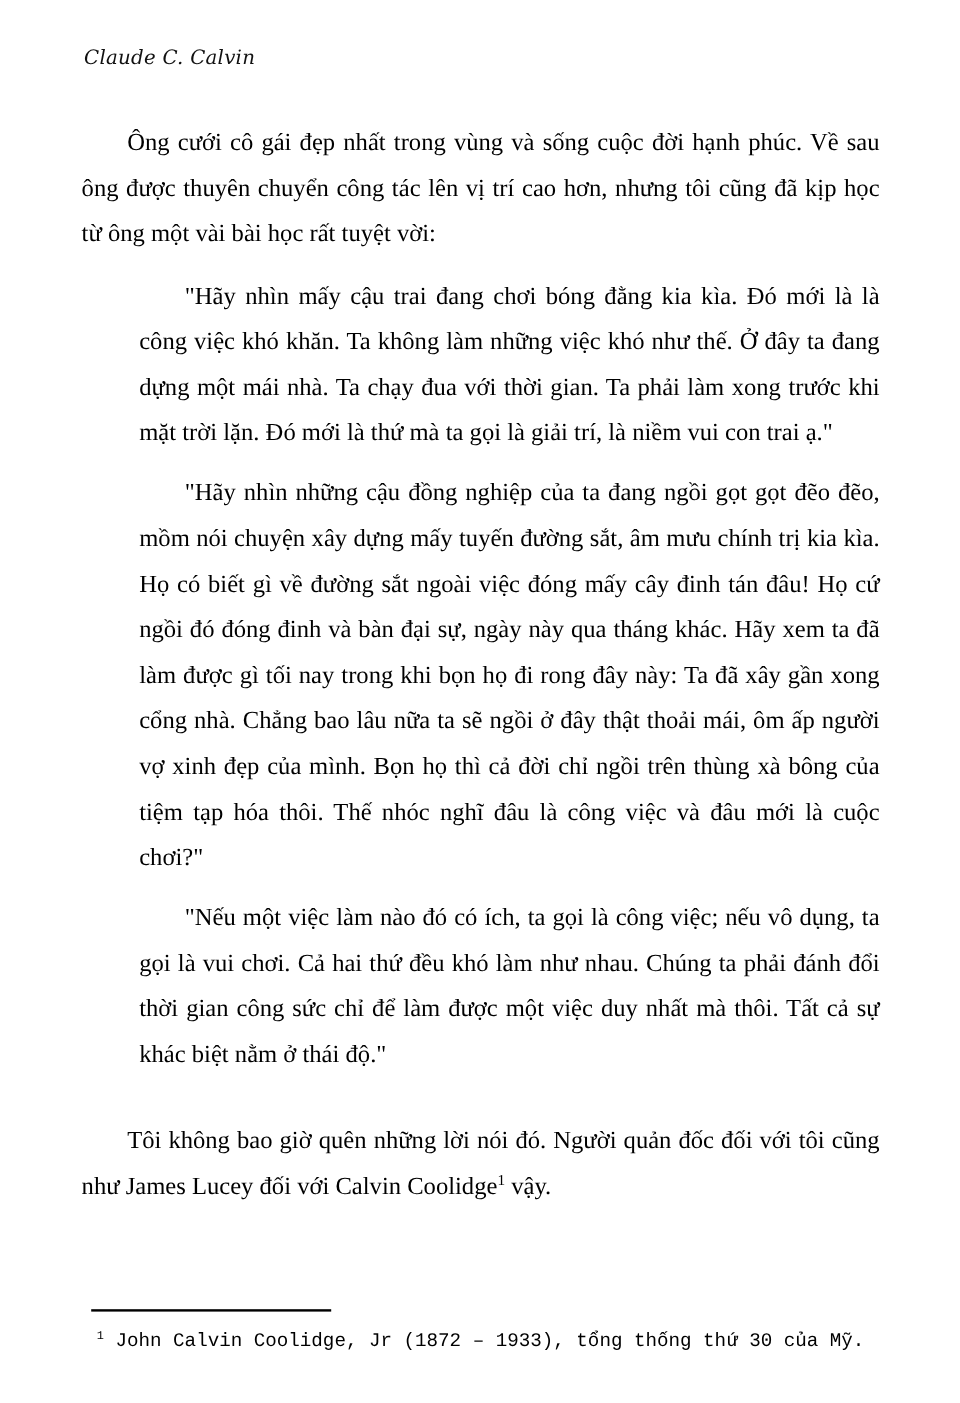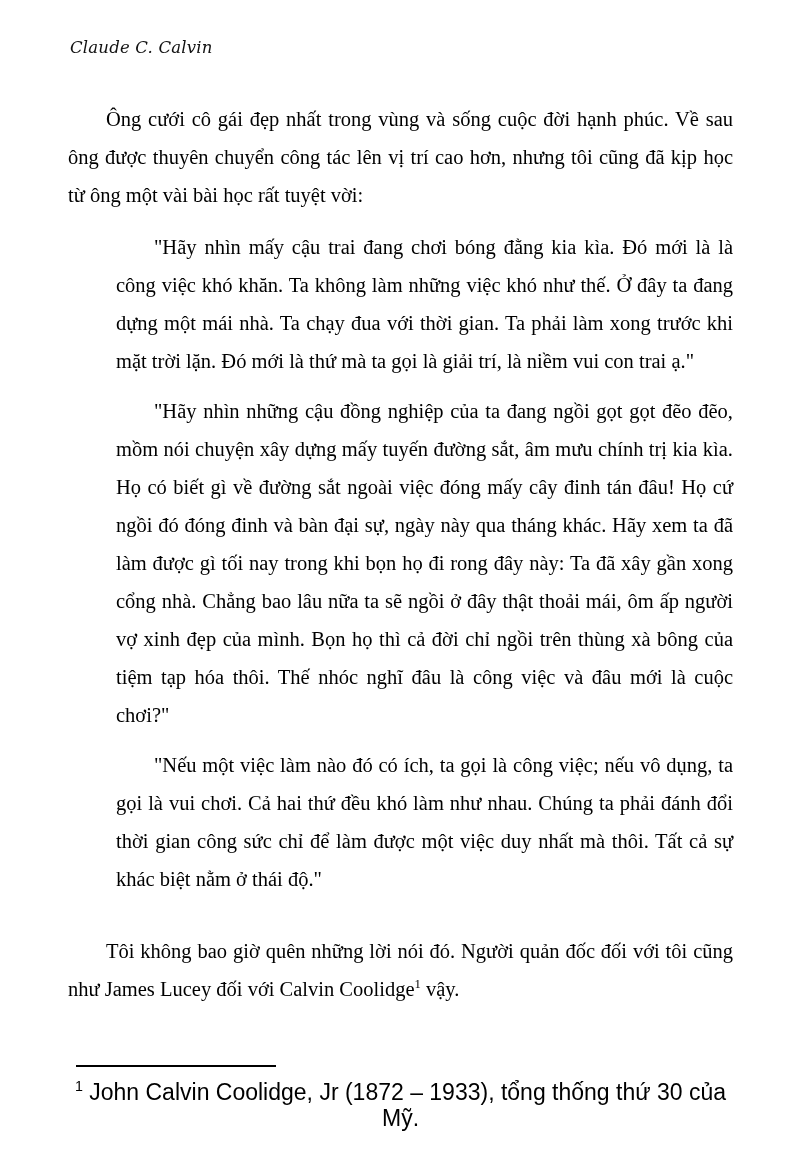--- a/index.html
+++ b/index.html
@@ -69,22 +69,22 @@
     bottom: 38px;
     width: 665px;
   }
   .footnote-rule {
     width: 200px;
     height: 2px;
     background: #000;
     margin: 0 0 12px 8px;
   }
   .footnote-text {
-    font-family: Liberation Sans, sans-serif;
-    font-size: 23px;
+    font-family: Liberation Mono, monospace;
+    font-size: 16px;
     line-height: 26px;
     text-align: center;
     color: #000;
   }
   sup {
     font-size: 0.62em;
     vertical-align: super;
     line-height: 0;
   }
 </style>

